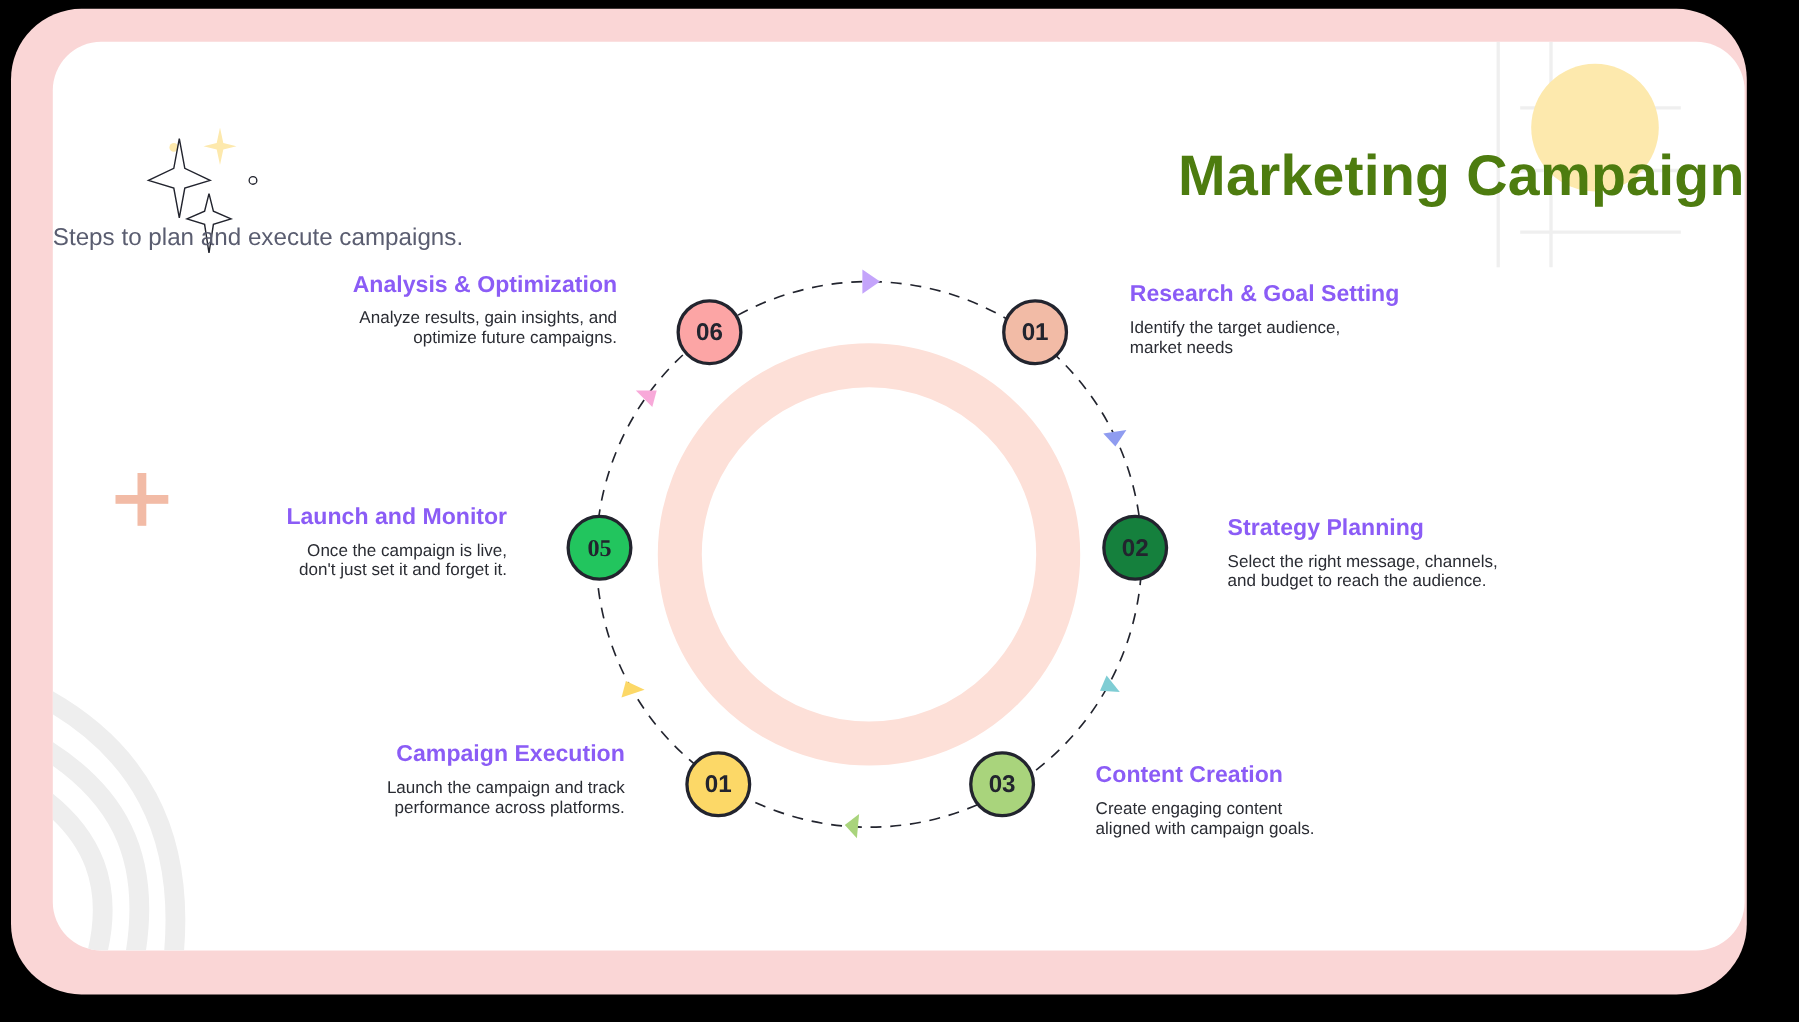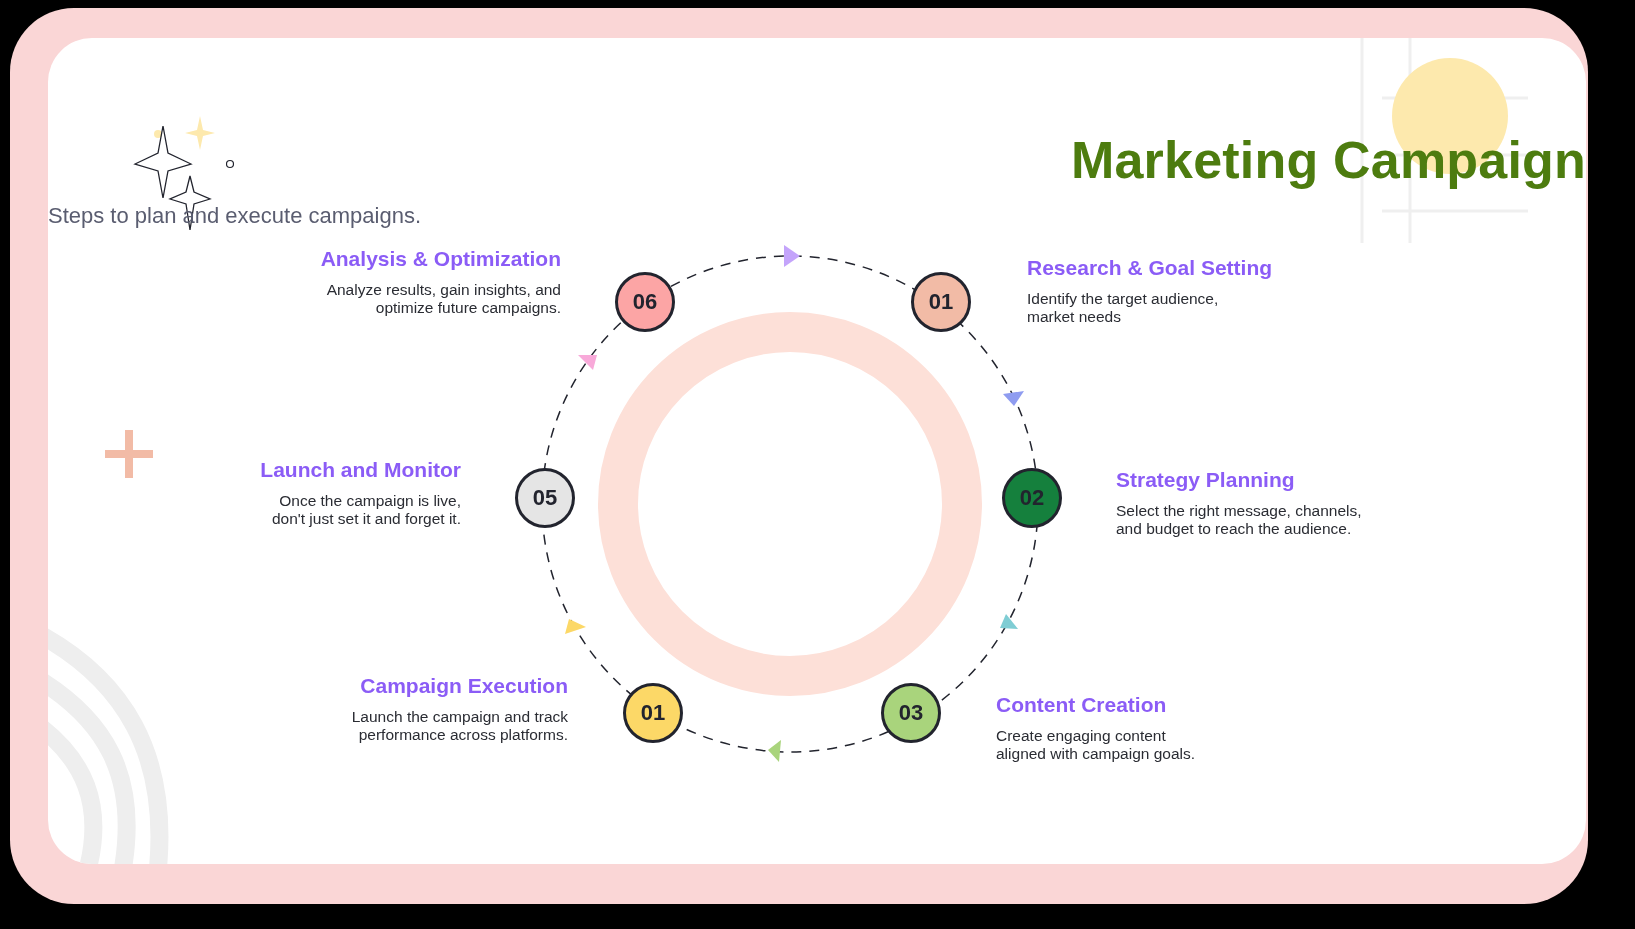--- a/index.html
+++ b/index.html
@@ -94,21 +94,21 @@
     </div>
   <div class="badge" style="left:954px; top:430px; background:#15803d;">
       <span>02</span>
     </div>
   <div class="badge" style="left:833px; top:645px; background:#a9d47c;">
       <span>03</span>
     </div>
   <div class="badge" style="left:575px; top:645px; background:#fcd867;">
       <span>01</span>
     </div>
-  <div class="badge" style="left:467px; top:430px; background:#e5e5e5;">
+  <div class="badge" style="left:467px; top:430px; background:#22c55e;font-family:Liberation Serif, serif;">
       <span>05</span>
     </div>
   <div class="badge" style="left:567px; top:234px; background:#fca5a5;">
       <span>06</span>
     </div>
 
   <div class="step-text right" style="left:979px; top:218px; width:300px;">
     <div class="step-title">Research &amp; Goal Setting</div>
     <div class="step-desc" style="width:215px;">Identify the target audience, market needs</div>
   </div>

